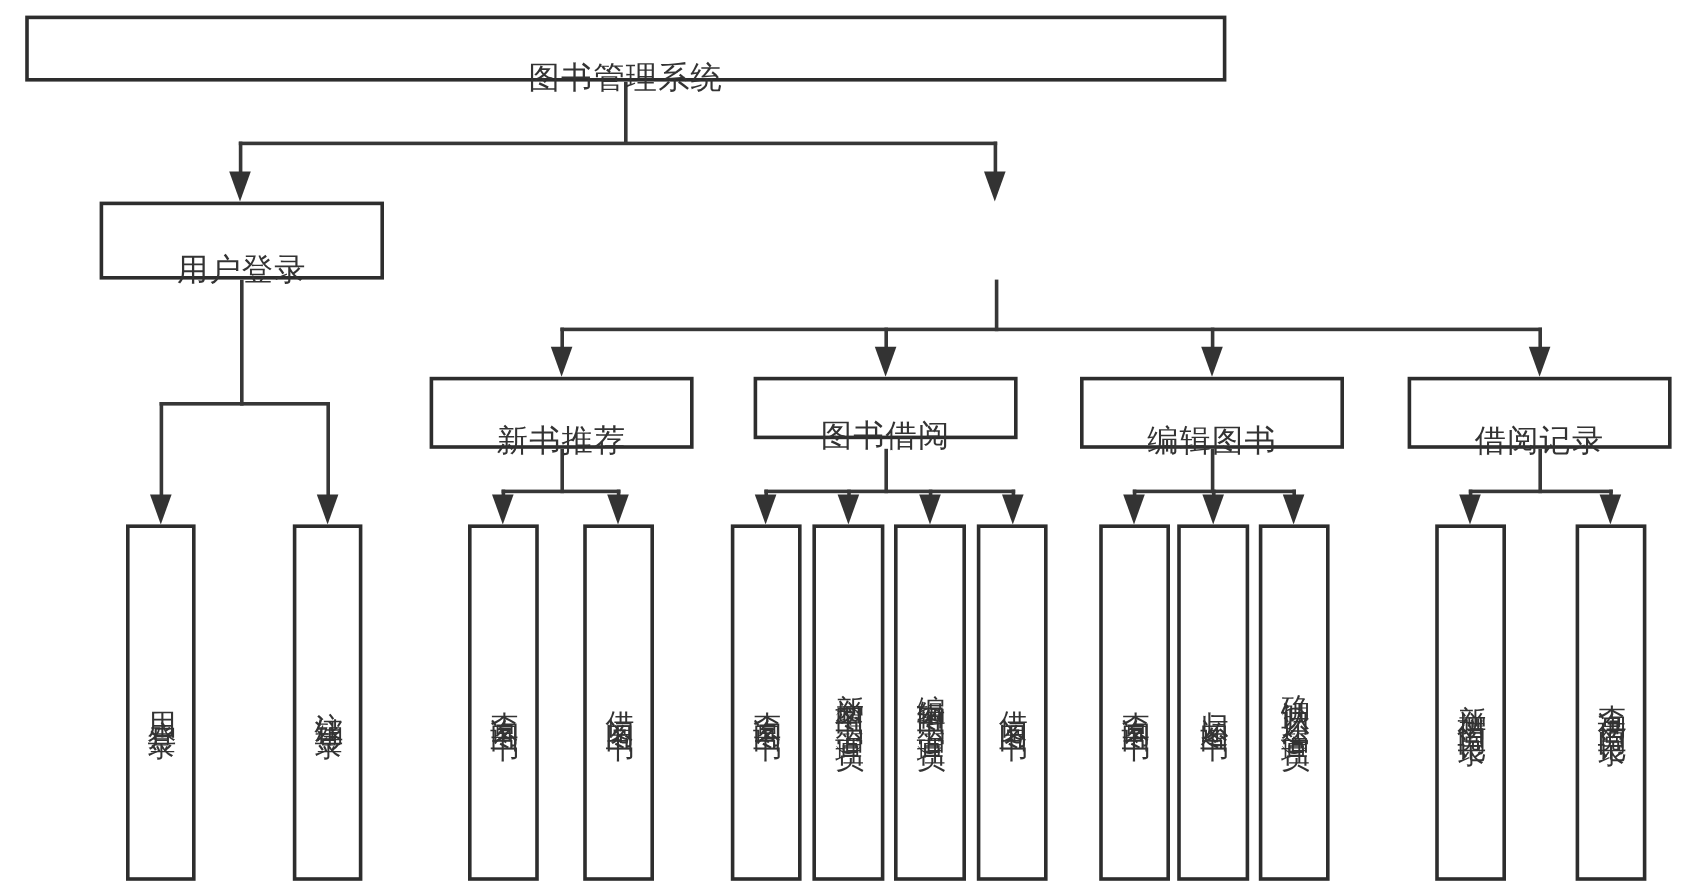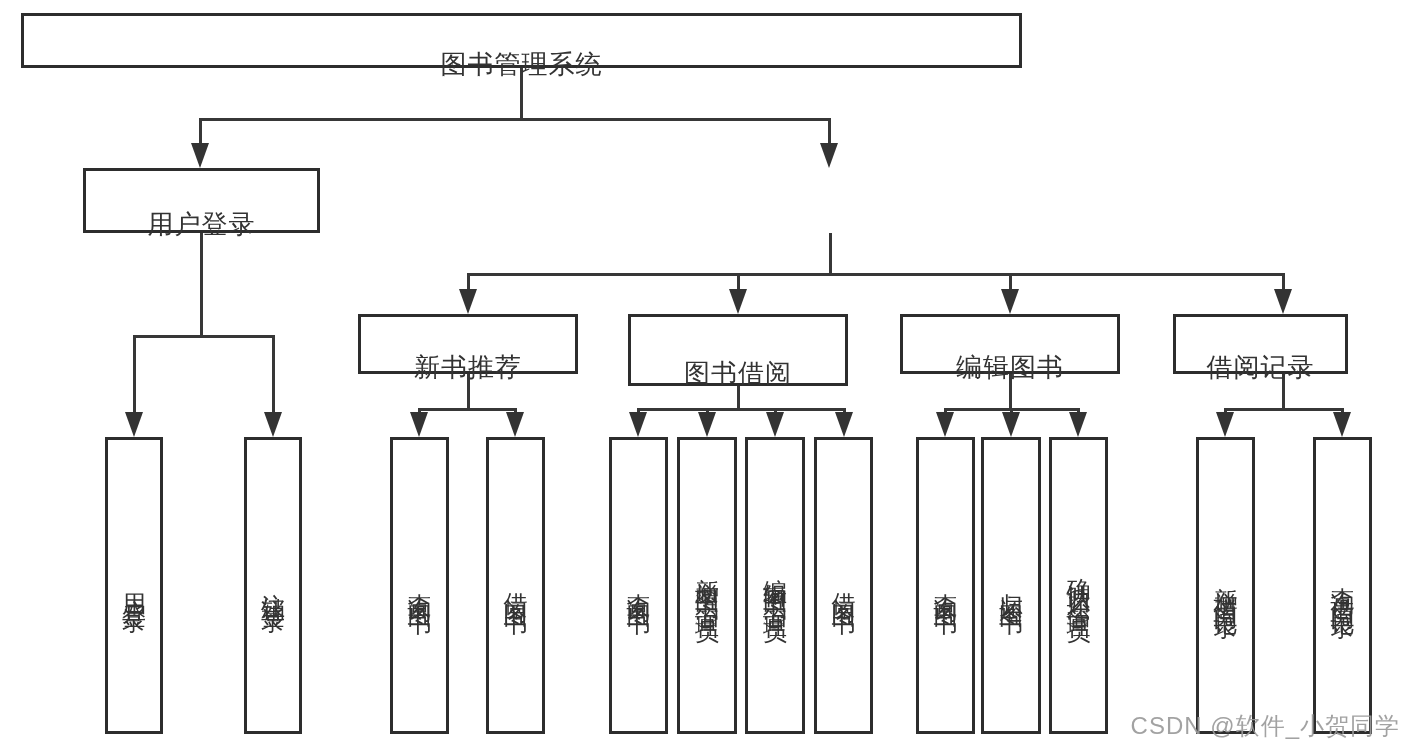--- a/index.html
+++ b/index.html
@@ -70,21 +70,20 @@
     color: #9b9b9b;
     opacity: 0.92;
     z-index: 5;
     letter-spacing: 1px;
   }
 </style>
 </head>
 <body>
 
 <div id="canvas">
-  <div id="watermark">CSDN @软件_小贺同学</div>
 <div class="vline" style="left: 520px; top: 68px; height: 52px;"></div>
     <div class="hline" style="left: 199px; top: 118px; width: 632px;"></div>
     <div class="vline" style="left: 199px; top: 118px; height: 36px;"></div>
     <div class="arrowhead" style="left: 191px; top: 143px;"></div>
     <div class="vline" style="left: 828px; top: 118px; height: 36px;"></div>
     <div class="arrowhead" style="left: 820px; top: 143px;"></div>
     <div class="vline" style="left: 200px; top: 233px; height: 105px;"></div>
     <div class="hline" style="left: 133px; top: 335px; width: 142px;"></div>
     <div class="vline" style="left: 133px; top: 335px; height: 88px;"></div>
     <div class="arrowhead" style="left: 125px; top: 412px;"></div>
@@ -132,27 +131,27 @@
     <div class="arrowhead" style="left: 1333px; top: 412px;"></div>
     <div class="box horizontal" style="left: 21px; top: 13px; width: 1001px; height: 55px;">
       <span class="label">图书管理系统</span>
     </div>
     <div class="box horizontal" style="left: 83px; top: 168px; width: 237px; height: 65px;">
       <span class="label">用户登录</span>
     </div>
     <div class="box horizontal" style="left: 358px; top: 314px; width: 220px; height: 60px;">
       <span class="label">新书推荐</span>
     </div>
-    <div class="box horizontal" style="left: 628px; top: 314px; width: 220px; height: 72px;">
+    <div class="box horizontal" style="left: 628px; top: 314px; width: 220px; height: 52px;">
       <span class="label">图书借阅</span>
     </div>
     <div class="box horizontal" style="left: 900px; top: 314px; width: 220px; height: 60px;">
       <span class="label">编辑图书</span>
     </div>
-    <div class="box horizontal" style="left: 1173px; top: 314px; width: 175px; height: 60px; text-align: center;">
+    <div class="box horizontal" style="left: 1173px; top: 314px; width: 220px; height: 60px; text-align: center;">
       <span class="label">借阅记录</span>
     </div>
     <div class="box vertical" style="left: 105px; top: 437px; width: 58px; height: 297px;">
       <span class="label">用户登录</span>
     </div>
     <div class="box vertical" style="left: 244px; top: 437px; width: 58px; height: 297px;">
       <span class="label">注销登录</span>
     </div>
     <div class="box vertical" style="left: 390px; top: 437px; width: 59px; height: 297px;">
       <span class="label">查询图书</span>

